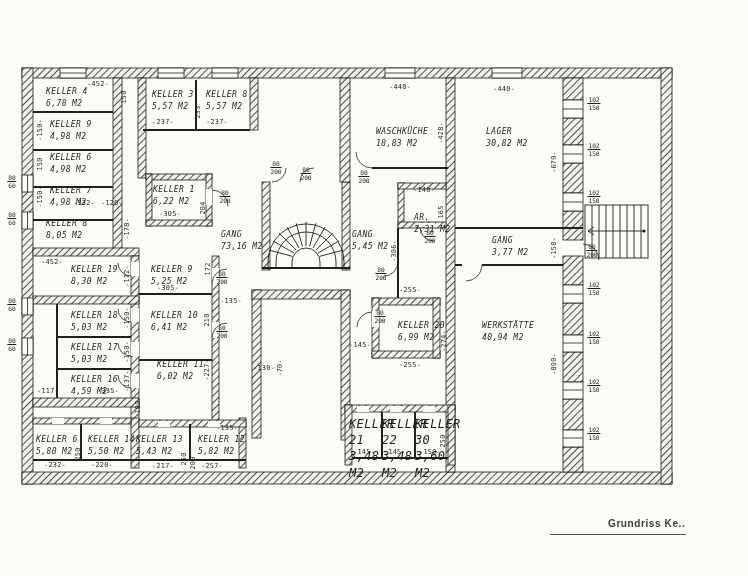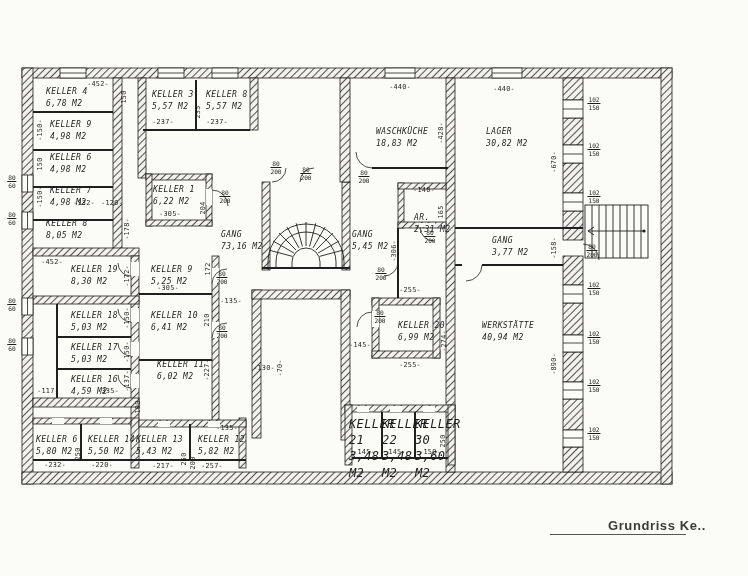--- a/index.html
+++ b/index.html
@@ -10,21 +10,21 @@
   .room b{display:block;font-weight:normal}
   .room.small{font-size:12px;white-space:normal;width:30px;text-align:left;line-height:1.35}
   .dim{position:absolute;font-size:6.8px;letter-spacing:.2px;white-space:nowrap;
        transform:translate(-50%,-50%);font-style:normal}
   .dim.v{transform:translate(-50%,-50%) rotate(-90deg)}
   .frac{position:absolute;font-size:6.2px;line-height:1.15;text-align:center;
         transform:translate(-50%,0);font-style:normal}
   .frac b{display:block;font-weight:normal}
   .frac b.t{border-bottom:.8px solid #1d1d1d;padding:0 1px}
   .title{position:absolute;left:608px;top:518px;font-family:"Liberation Sans",sans-serif;
-         font-weight:bold;font-size:13px;letter-spacing:.6px;color:#3a3a3a}
+         font-weight:bold;font-size:10px;letter-spacing:.6px;color:#3a3a3a}
   .title-line{position:absolute;left:550px;top:534px;width:136px;border-top:1.4px solid #555}
 </style>
 </head>
 <body>
 
 <div class="page">
 
 <svg class="plan" width="748" height="576" viewBox="0 0 748 576">
   <defs>
     <pattern id="h" patternUnits="userSpaceOnUse" width="5" height="5" patternTransform="rotate(45)">

